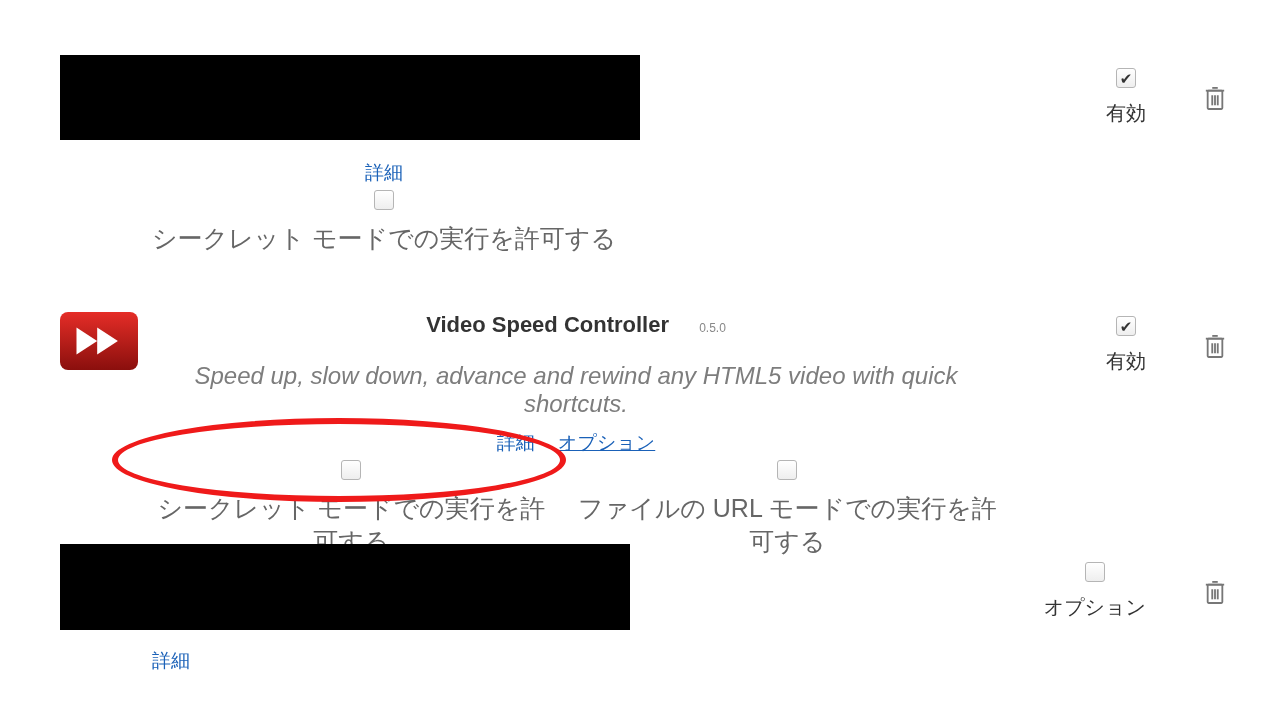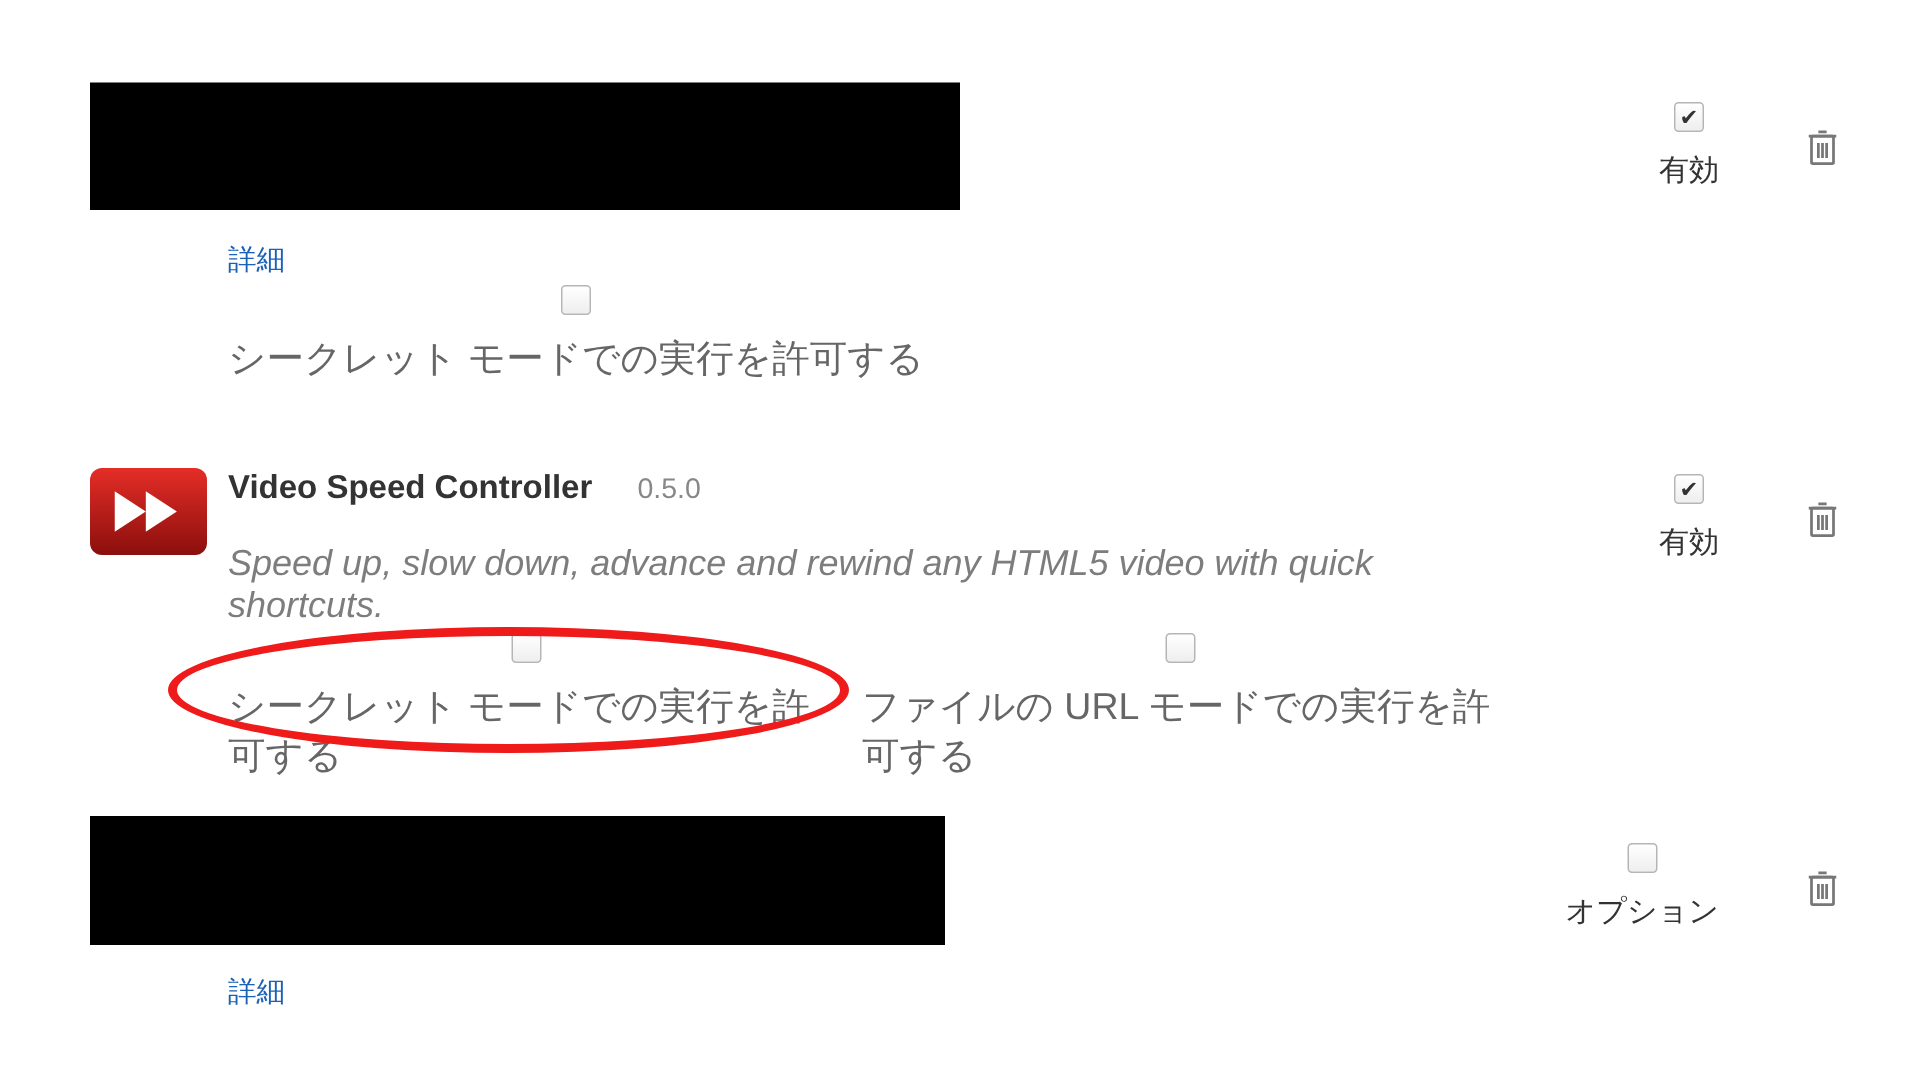--- a/index.html
+++ b/index.html
@@ -27,32 +27,32 @@
     width: 78px;
     height: 58px;
     border-radius: 8px;
     background: linear-gradient(180deg, #e52d27 0%, #8a0f0d 100%);
     display: flex;
     align-items: center;
     justify-content: center;
   }
   .vsc-icon svg { display: block; }
 
-  .content { padding-left: 152px; }
+  .content { padding-left: 152px; text-align: center; }
 
   .title-line {
     font-size: 22px;
     font-weight: 600;
     color: #333;
   }
   .version {
     font-weight: 400;
     color: #888;
     margin-left: 24px;
-    font-size: 19px;
+    font-size: 12px;
   }
   .desc {
     margin-top: 24px;
     font-size: 24px;
     color: #7d7d7d;
     font-style: italic;
   }
 
   .links {
     margin-top: 12px;
@@ -155,20 +155,24 @@
     <polygon points="5,5 28,20 5,35" fill="#ffffff"></polygon>
     <polygon points="28,5 51,20 28,35" fill="#ffffff"></polygon>
   </svg>
 </div>
 <div class="content" style="position:absolute; top:312px; left:0; width:1000px;">
   <div class="title-line">
     <span>Video Speed Controller</span>
     <span class="version">0.5.0</span>
   </div>
   <div class="desc">Speed up, slow down, advance and rewind any HTML5 video with quick shortcuts.</div>
+  <div class="links">
+    <span class="link">詳細</span>
+    <span class="link under">オプション</span>
+  </div>
   <div class="perm-line">
     <span class="ck-wrap">
       <span class="ck"></span>
       <span class="ck-label">シークレット モードでの実行を許可する</span>
     </span>
     <span class="ck-wrap">
       <span class="ck"></span>
       <span class="ck-label">ファイルの URL モードでの実行を許可する</span>
     </span>
   </div>

